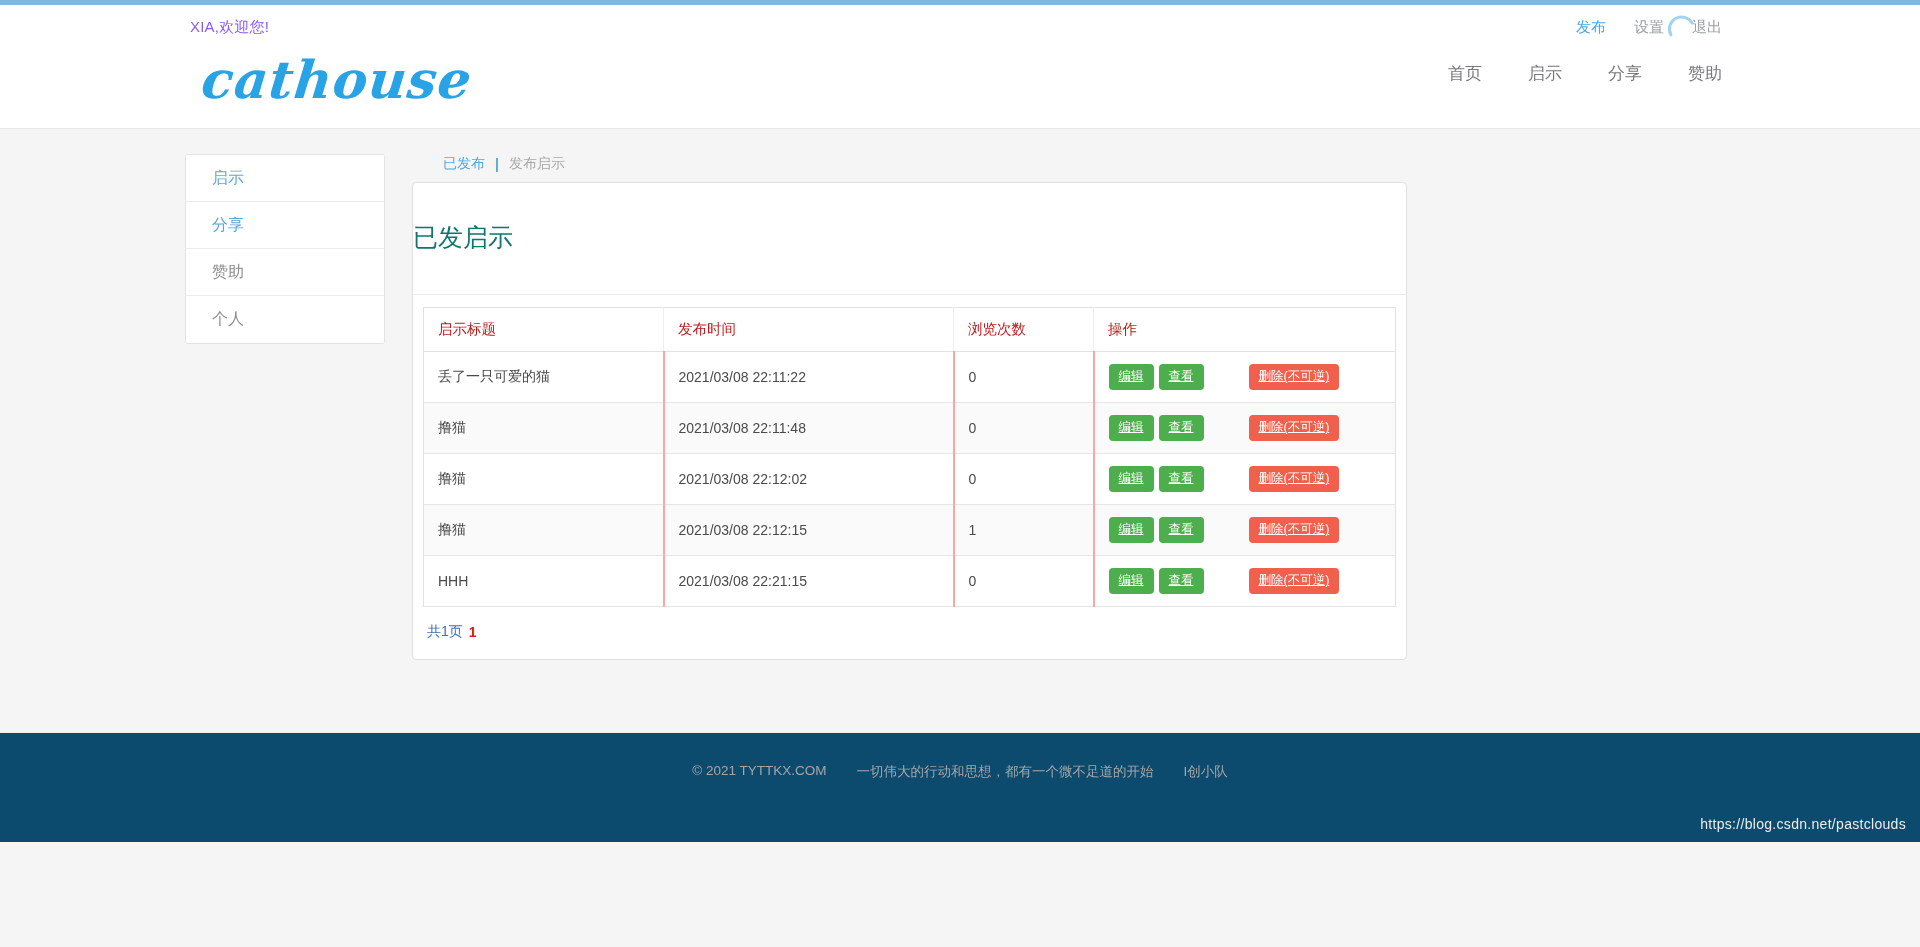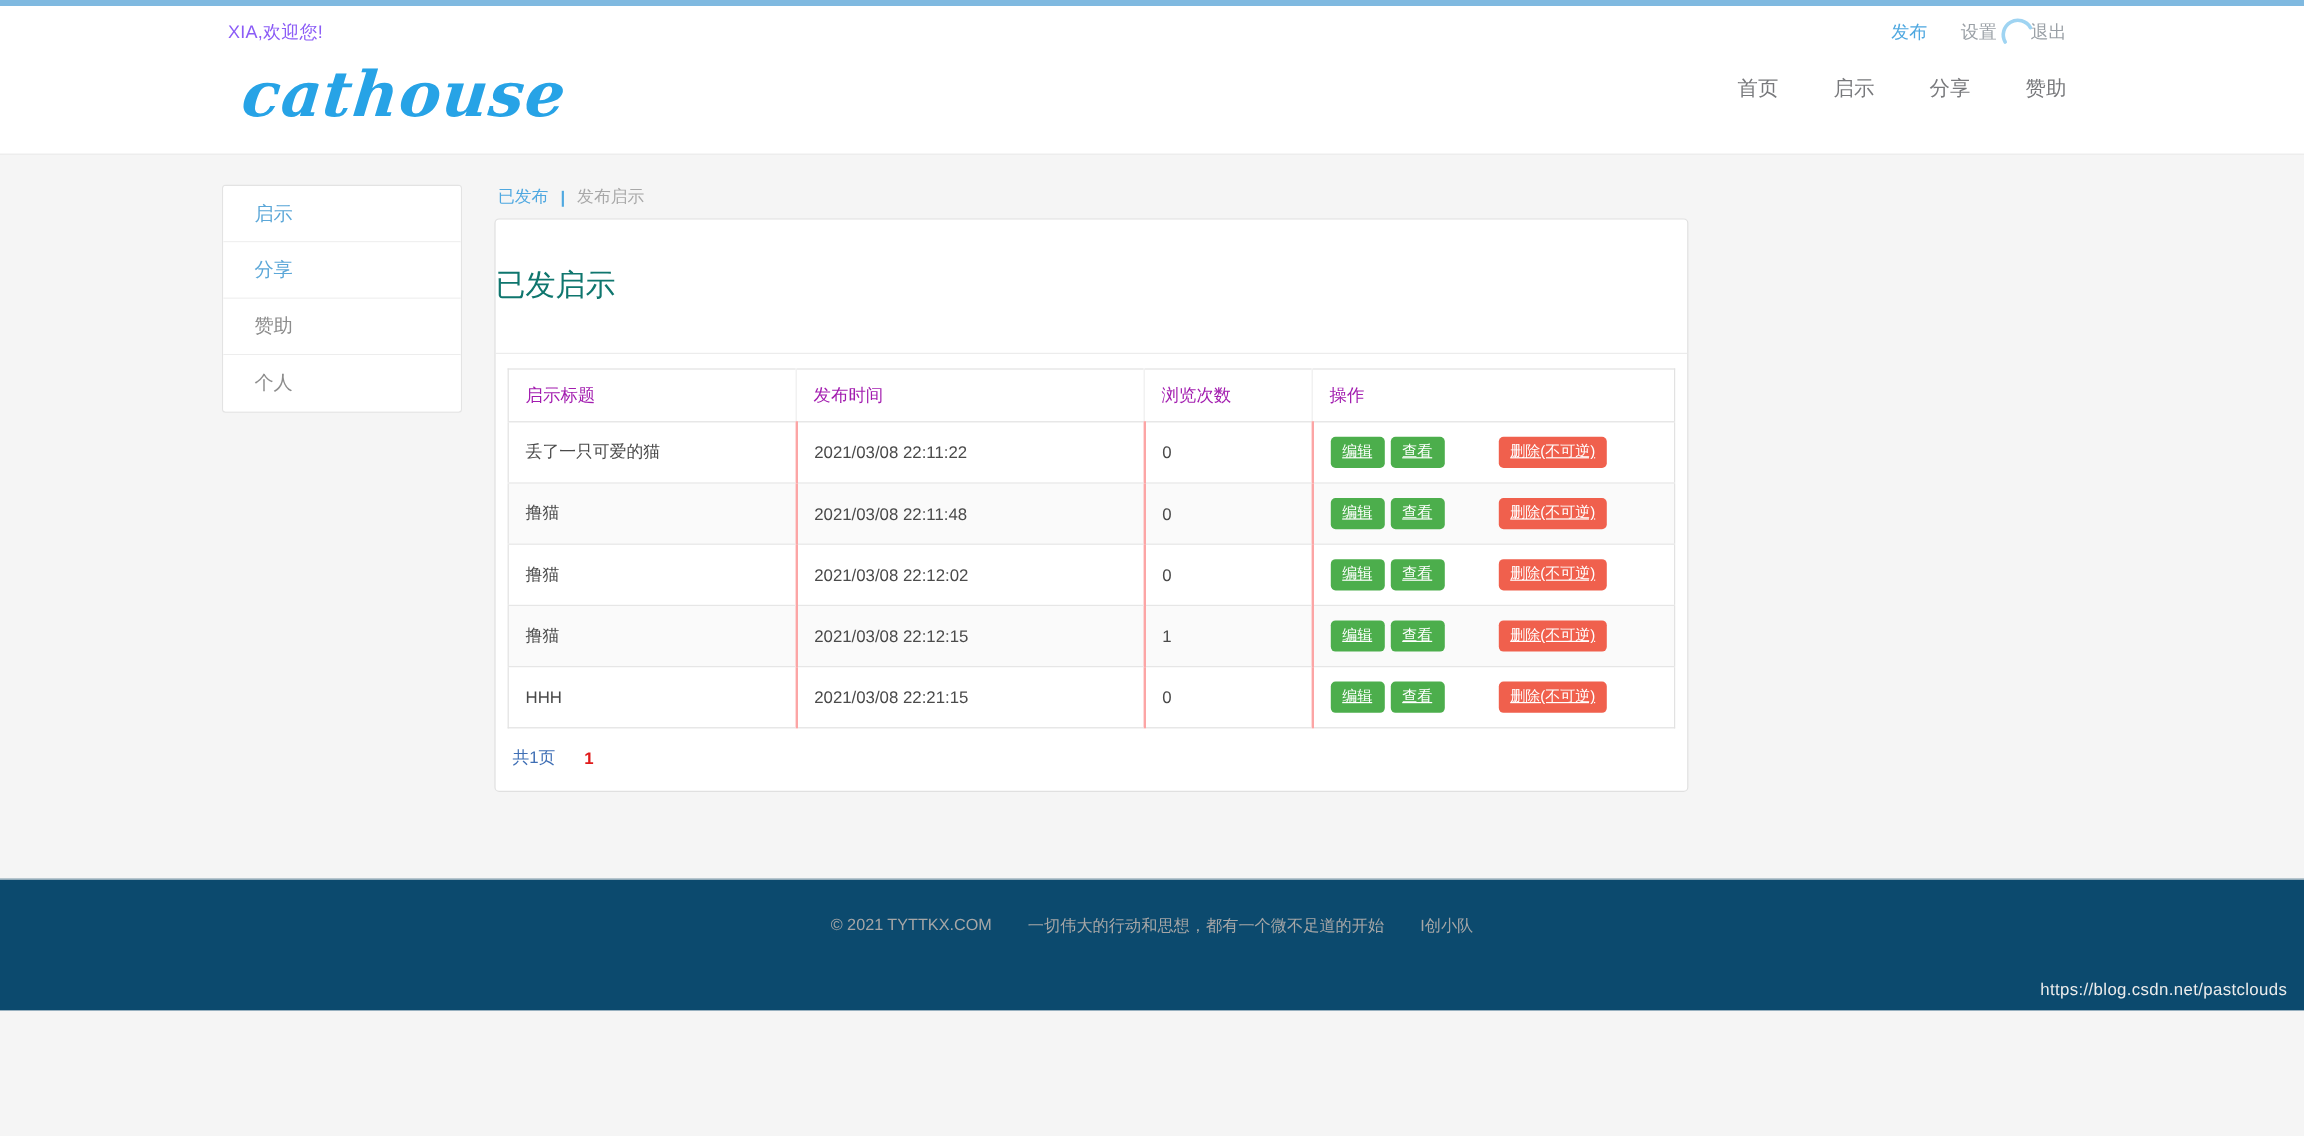--- a/index.html
+++ b/index.html
@@ -152,21 +152,21 @@
   .crumb-tabs {
     display: flex;
     align-items: center;
     gap: 10px;
     font-size: 14px;
     padding-left: 3px;
     margin-bottom: 8px;
     height: 20px;
   }
   .crumb-tabs a { text-decoration: none; cursor: pointer; }
-  .crumb-tabs a.active { color: #4fa8e0; }
+  .crumb-tabs a.active { color: #4fa8e0; margin-left: 28px; }
   .crumb-tabs a.inactive { color: #a8a8a8; }
   .crumb-sep { color: #4fa8e0; font-weight: 600; }
 
   .panel {
     background: #ffffff;
     border: 1px solid #e0e0e0;
     border-radius: 4px;
     padding: 0;
   }
 
@@ -183,21 +183,21 @@
 
   table.data-table {
     width: 100%;
     border-collapse: collapse;
     font-size: 14px;
     border: 1px solid #e2e2e2;
   }
   table.data-table th {
     text-align: left;
     font-weight: 400;
-    color: #a21caf;
+    color: #b91c1c;
     padding: 12px 0 12px 14px;
     border-bottom: 1px solid #e2e2e2;
     border-right: 1px solid #eeeeee;
     background: #fff;
     font-size: 14.5px;
   }
   table.data-table th:last-child { border-right: none; }
   table.data-table td {
     padding: 12px 0 12px 14px;
     border-bottom: 1px solid #e6e6e6;
@@ -233,21 +233,21 @@
     text-decoration: underline;
   }
   .btn-green { background: #4cae4c; }
   .btn-red   { background: #f0604d; margin-left: 40px; }
 
   .pager {
     padding: 16px 14px 18px 14px;
     font-size: 14px;
     display: flex;
     align-items: center;
-    gap: 24px;
+    gap: 6px;
   }
   .pager .total {
     color: #3f6fb5;
     text-decoration: none;
     cursor: pointer;
   }
   .pager .current {
     color: #e01b1b;
     font-weight: 700;
     cursor: pointer;

